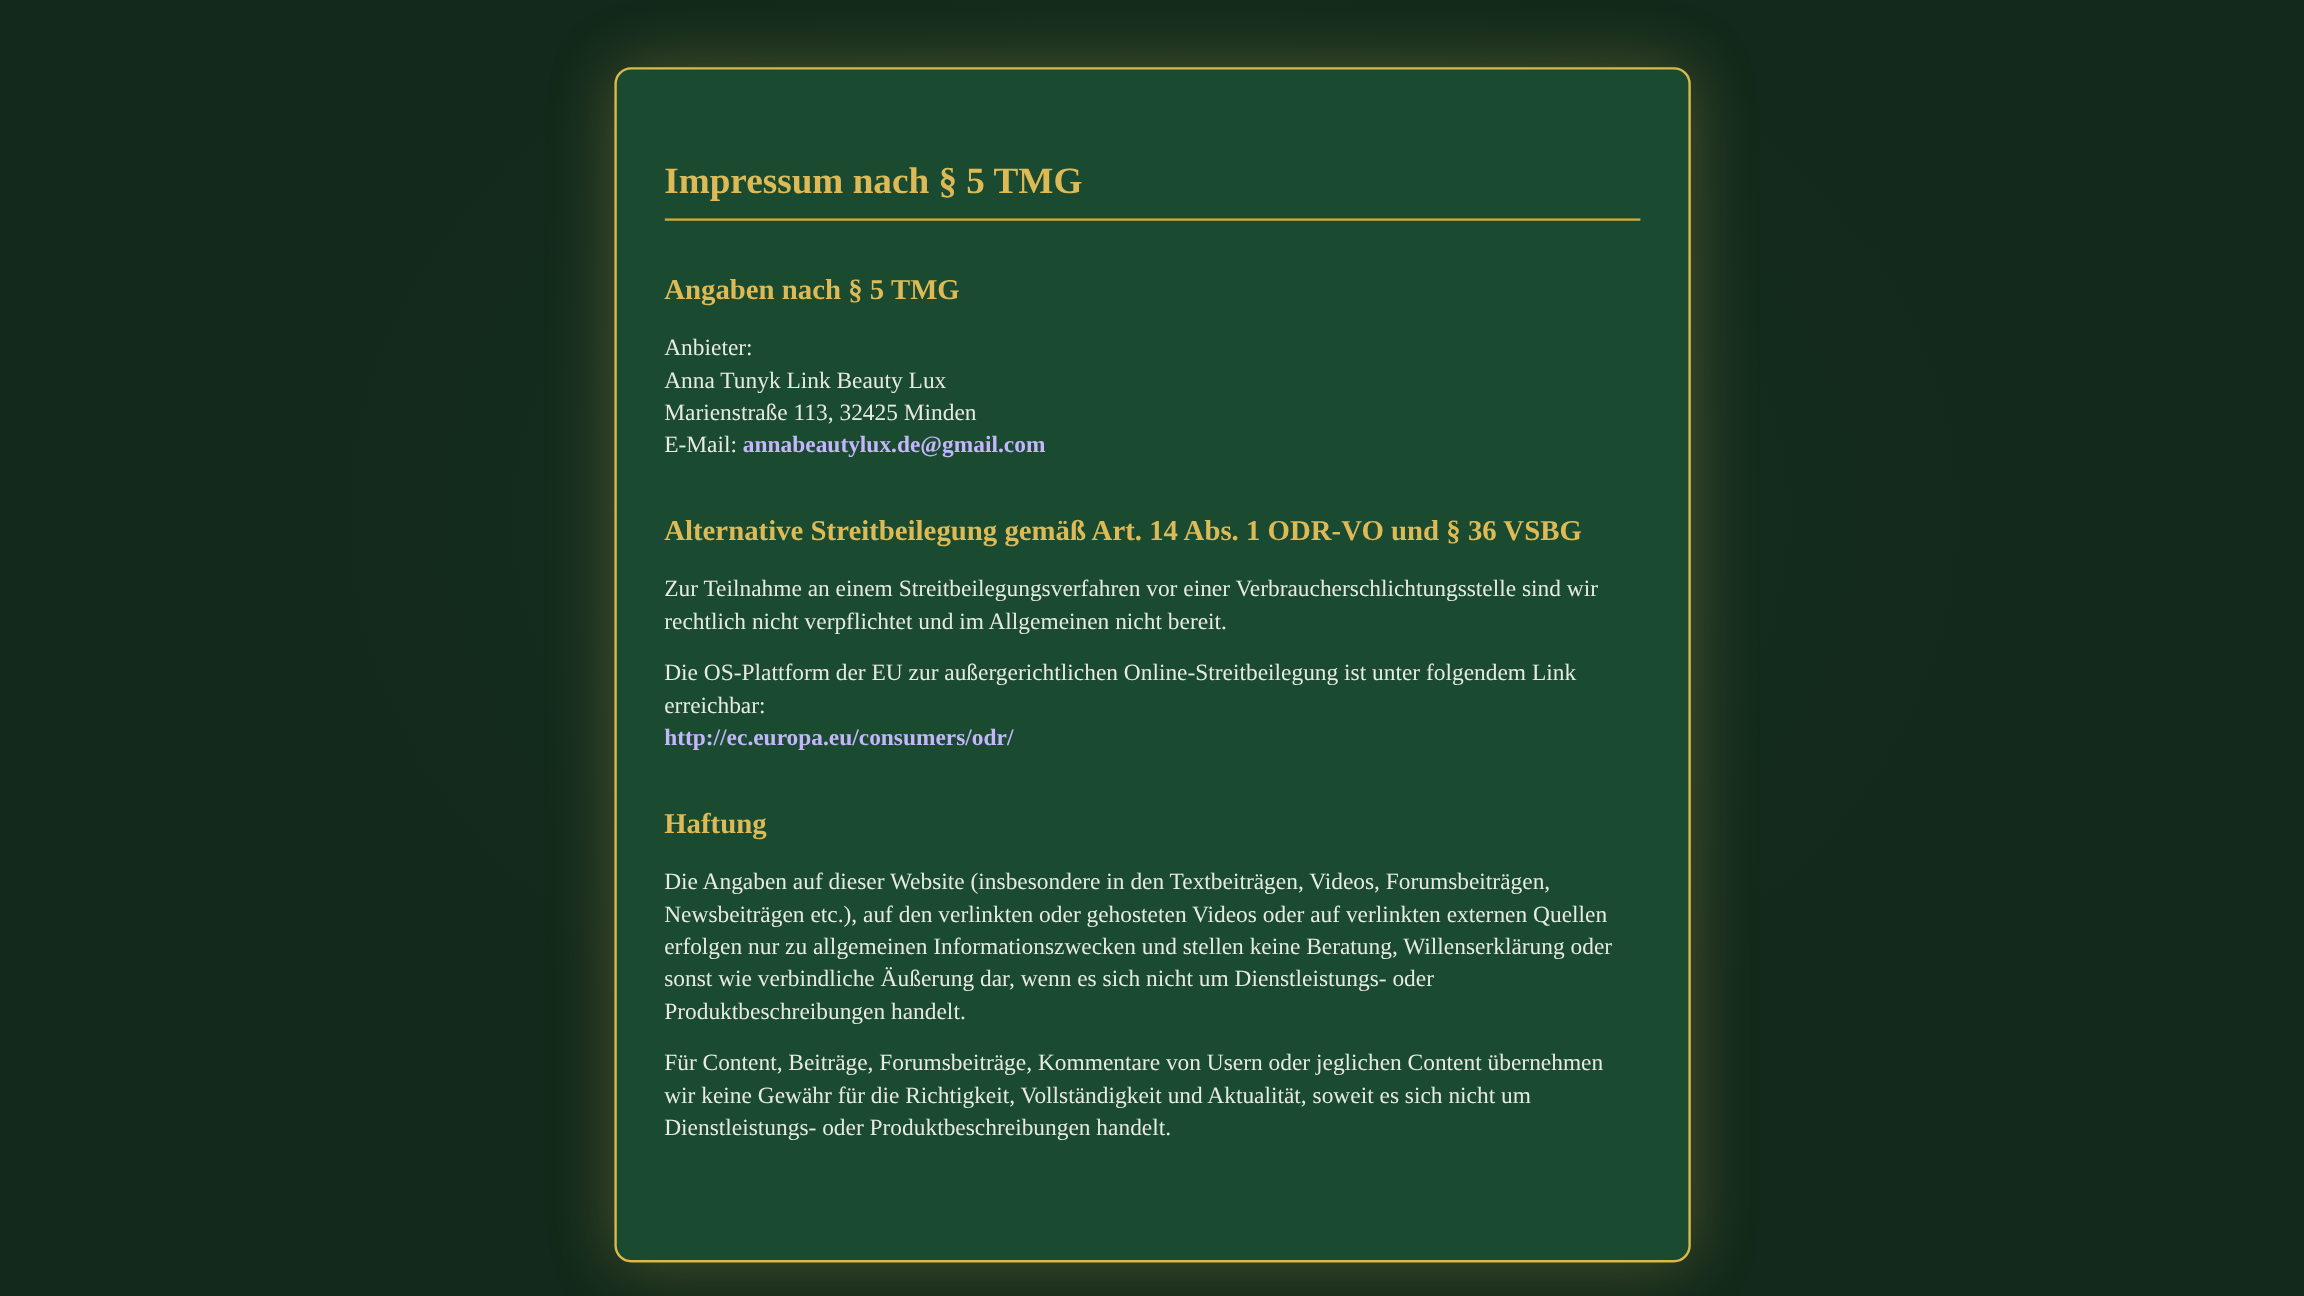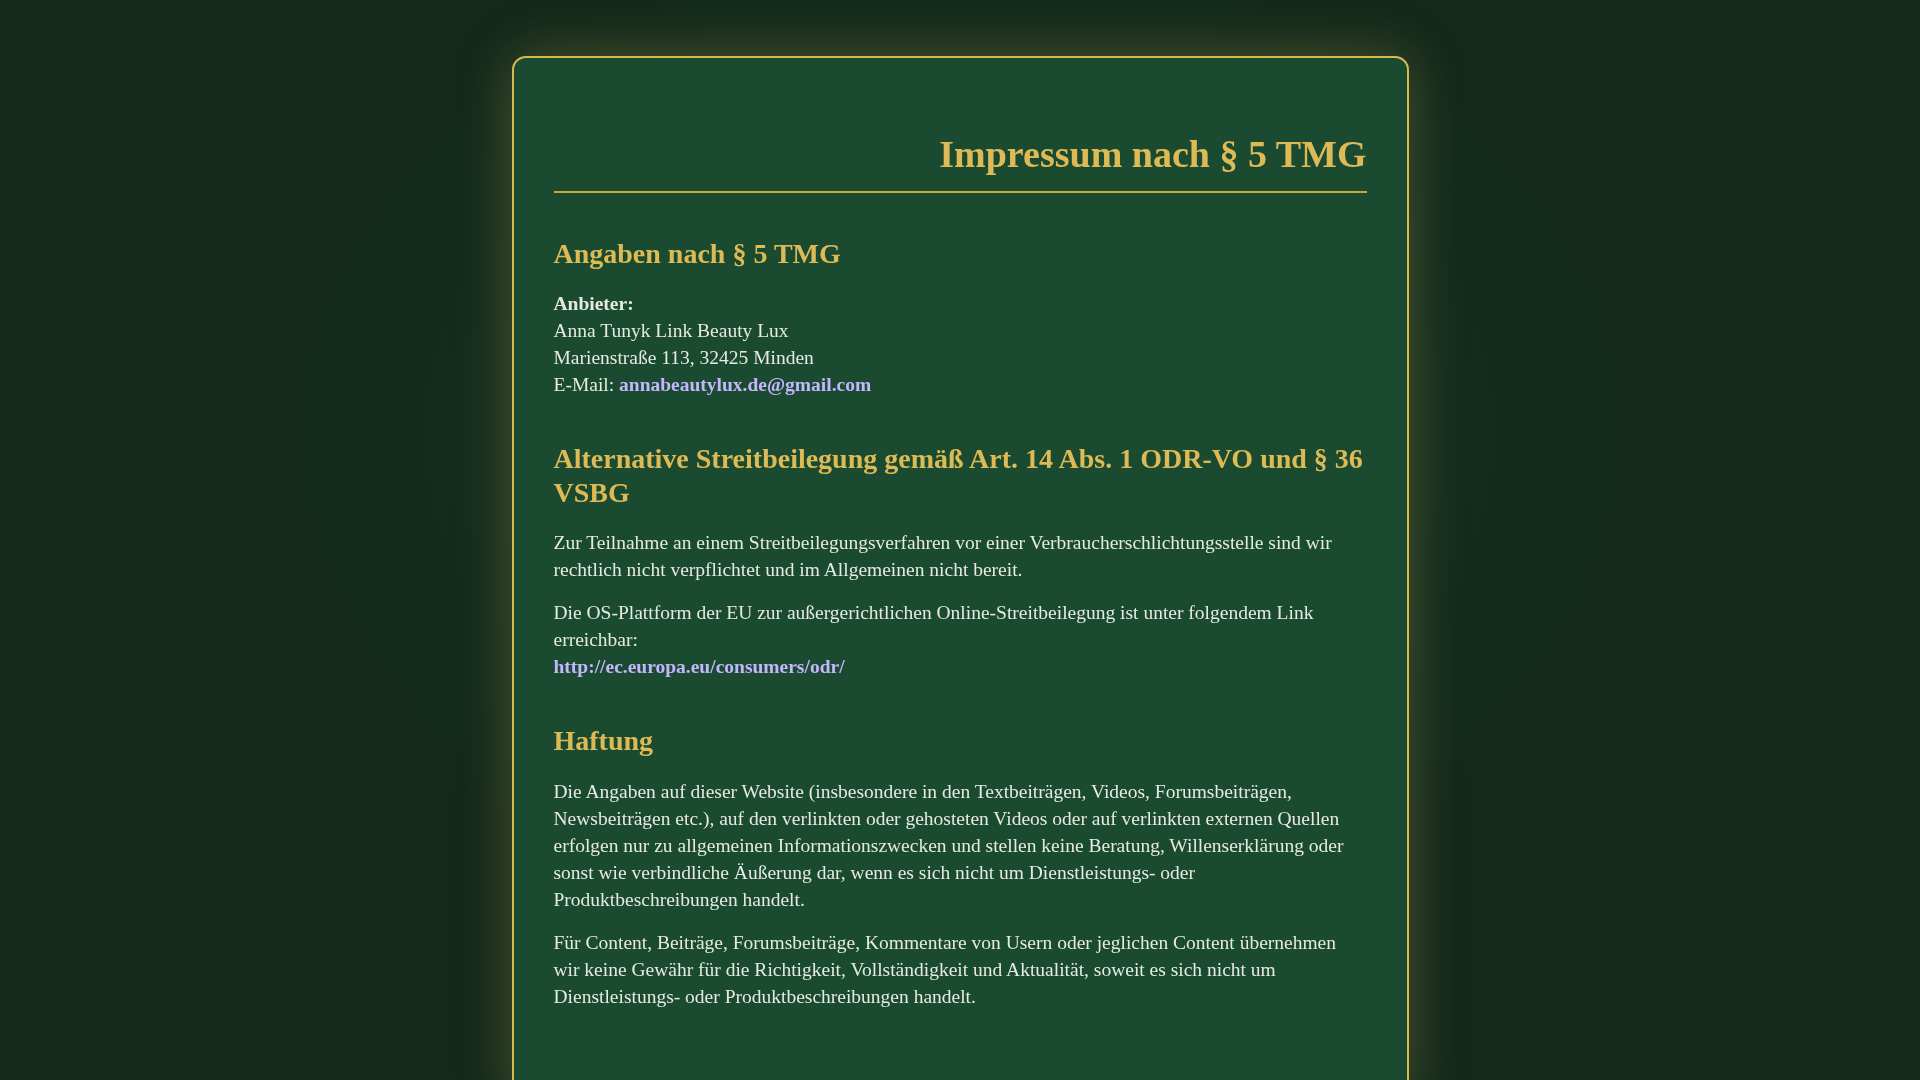--- a/index.html
+++ b/index.html
@@ -22,43 +22,43 @@
     border: 2px solid #d9b84c;
     border-radius: 14px;
     padding: 54px 40px 80px;
     box-shadow: 0 0 55px rgba(225, 195, 90, 0.28);
     color: #e7eae2;
     font-size: 19.5px;
     line-height: 27px;
   }
   .page-title {
     margin: 20px 0 0;
-    text-align: right;
+    text-align: left;
     color: #ddba55;
-    font-size: 38px;
+    font-size: 31px;
     line-height: 1.2;
     font-weight: bold;
   }
   .title-divider {
     border: none;
     border-top: 2px solid #c9a93b;
     margin: 13px 0 0;
   }
   .section-heading {
     margin: 44px 0 20px;
     color: #ddba55;
-    font-size: 28px;
+    font-size: 24px;
     line-height: 1.2;
     font-weight: bold;
   }
   p {
     margin: 16px 0;
   }
   .label {
-    font-weight: bold;
+    font-weight: normal;
     margin-top: 12px;
   }
   a.gold-link {
     color: #c4b5fd;
     font-weight: bold;
     text-decoration: none;
     cursor: pointer;
   }
 </style>
 </head>

